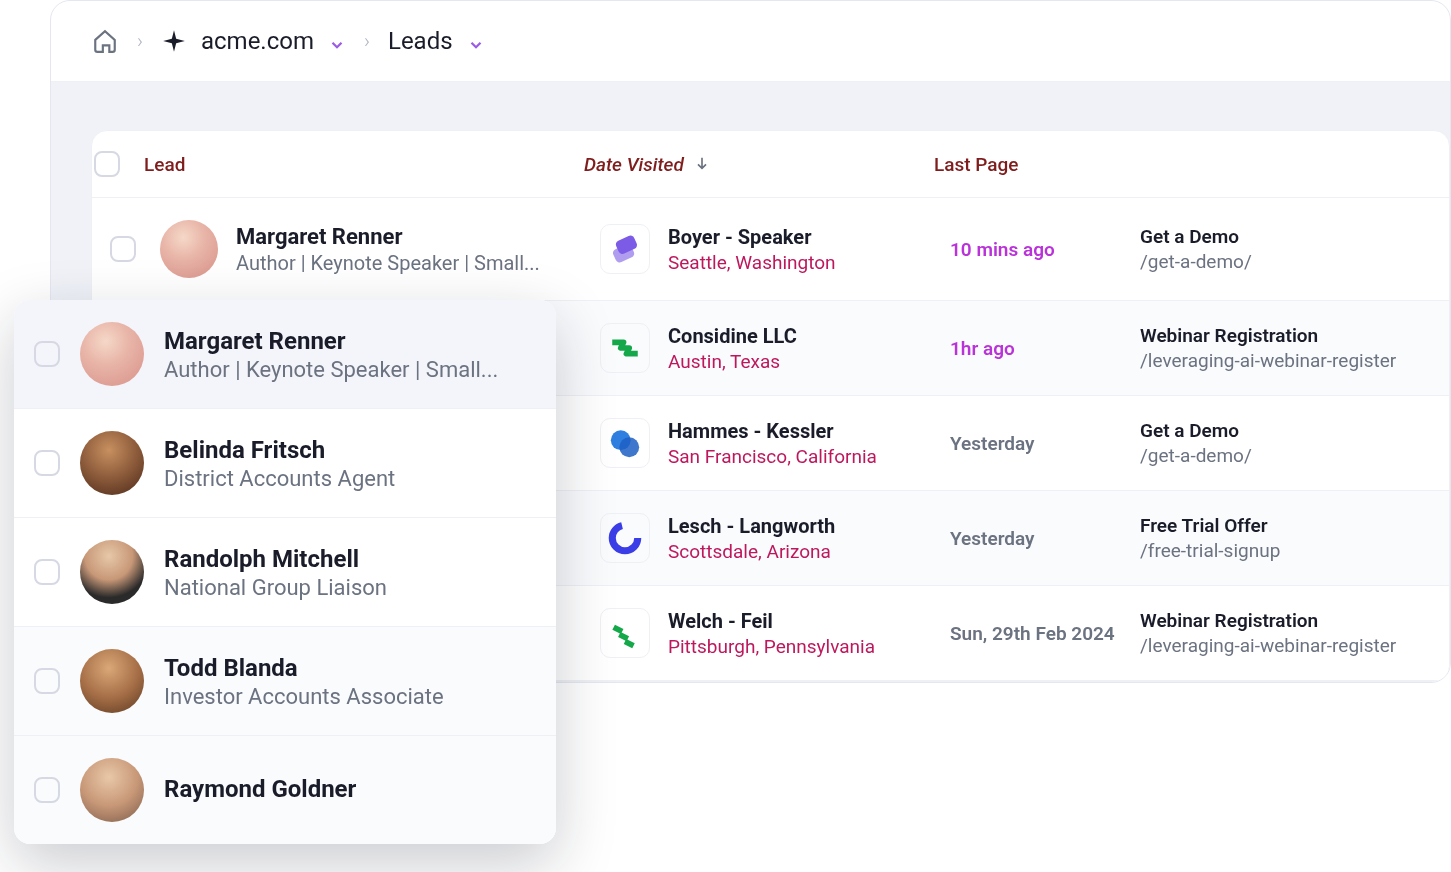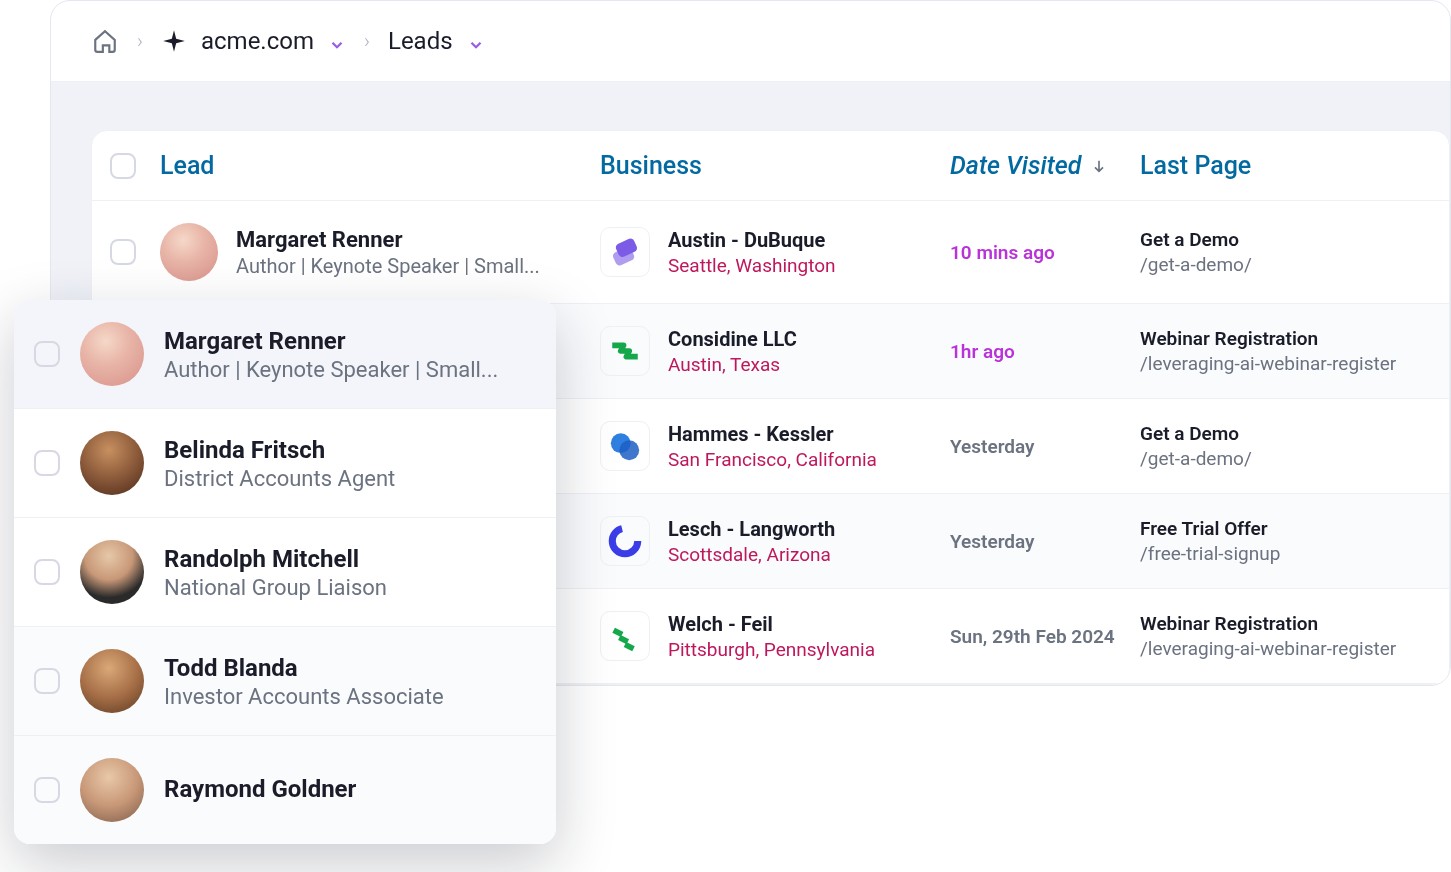--- a/index.html
+++ b/index.html
@@ -59,25 +59,25 @@
 .table-card {
   background: #fff;
   border-radius: 16px;
   border: 1px solid #eef0f5;
   overflow: hidden;
 }
 .table-header {
   display: grid;
   grid-template-columns: 50px 440px 350px 190px 1fr;
   align-items: center;
-  padding: 20px 18px;
+  padding: 20px 2px;
   border-bottom: 1px solid #eef0f5;
-  font-size: 25px;
+  font-size: 19px;
   font-weight: 500;
-  color: #0369a1;
+  color: #7f1d1d;
 }
 .table-header .sort-col { display: flex; align-items: center; gap: 10px; font-style: italic; }
 .table-row {
   display: grid;
   grid-template-columns: 50px 440px 350px 190px 1fr;
   align-items: center;
   padding: 22px 18px;
   border-bottom: 1px solid #eef0f5;
 }
 .table-row.alt { background: #fafbfd; }
@@ -181,21 +181,20 @@
   </div>
 
   <div class="table-area">
     <div class="table-card">
 
       <div class="table-header">
         <div>
             <div class="checkbox"></div>
           </div>
         <div>Lead</div>
-        <div>Business</div>
         <div class="sort-col">
           <span>Date Visited</span>
           <span>
             <svg width="16" height="16" viewBox="0 0 24 24" fill="none" stroke="#6b7280" stroke-width="2.5">
                 <path d="M12 4v16M6 14l6 6 6-6"></path>
               </svg>
           </span>
         </div>
         <div>Last Page</div>
       </div>
@@ -214,21 +213,21 @@
         <div class="biz-cell">
           <div class="biz-logo">
             <svg width="34" height="34" viewBox="0 0 24 24">
                 <g fill="#7c5ce6">
                   <rect x="4" y="10" width="14" height="10" rx="3" transform="rotate(-25 11 15)" opacity="0.6"></rect>
                   <rect x="6" y="4" width="14" height="10" rx="3" transform="rotate(-25 13 9)"></rect>
                 </g>
               </svg>
           </div>
           <div>
-            <div class="biz-name">Austin - DuBuque</div>
+            <div class="biz-name">Boyer - Speaker</div>
             <div class="biz-loc">Seattle, Washington</div>
           </div>
         </div>
         <div class="date-cell recent">10 mins ago</div>
         <div>
           <div class="page-title">Get a Demo</div>
           <div class="page-path">/get-a-demo/</div>
         </div>
       </div>
 

